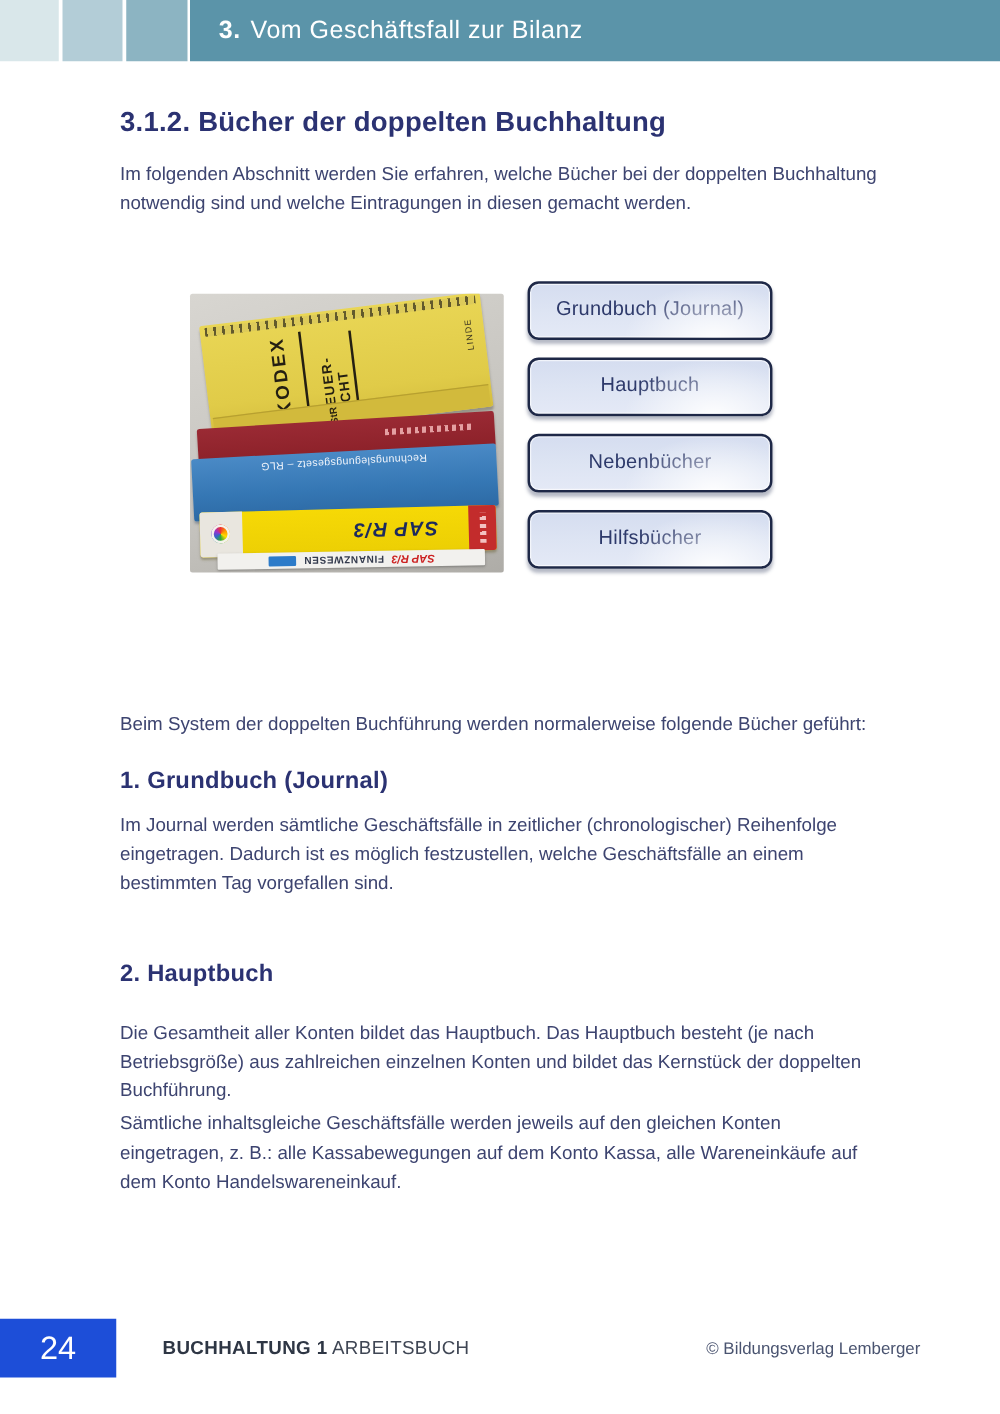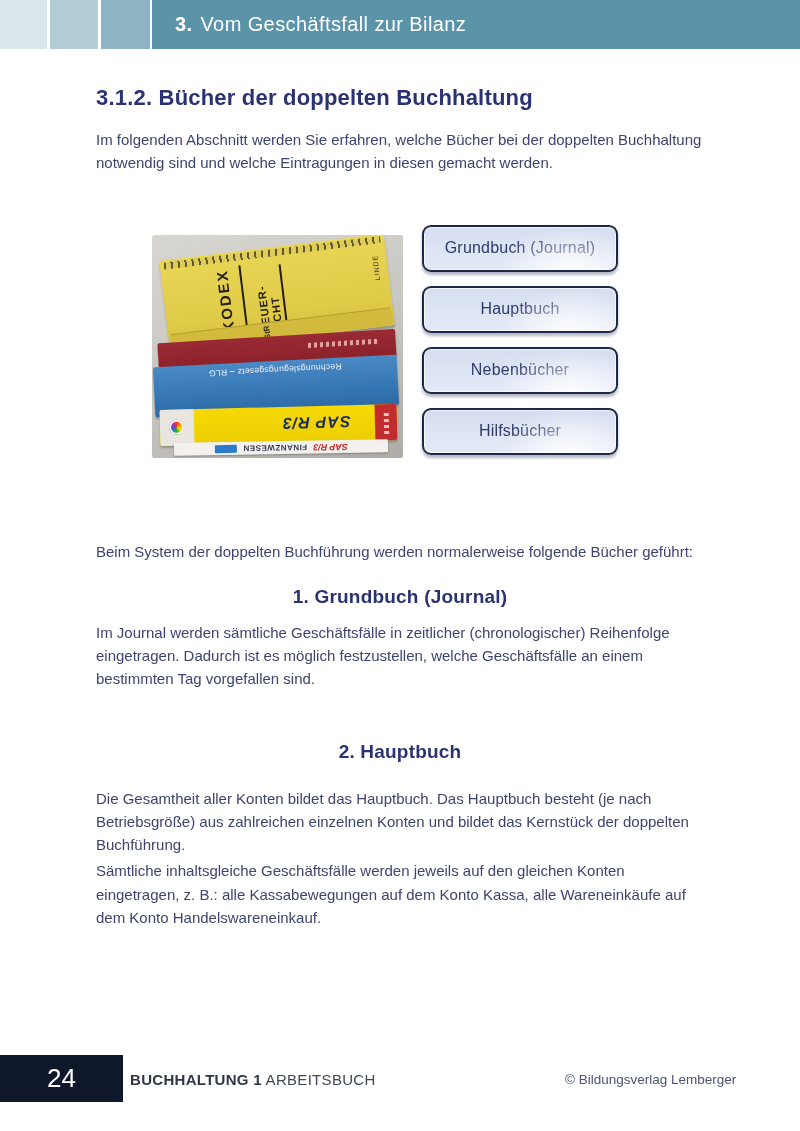--- a/index.html
+++ b/index.html
@@ -126,33 +126,33 @@
     overflow: hidden;
   }
   .label-box::after {
     content: ""; position: absolute; right: -30px; bottom: -50px; width: 150px; height: 95px;
     background: radial-gradient(ellipse at center, rgba(255,255,255,0.95) 0%, rgba(255,255,255,0) 68%);
     pointer-events: none;
   }
   .label-box span { font-size: 16px; font-weight: 500; color: #2e3a6b; letter-spacing: 0.2px; }
 
   
-  .lead { margin-top: 68px; }
-  h2.sec-title { font-size: 19px; font-weight: 700; color: #2b3272; letter-spacing: 0.2px; text-align: center; }
+  .lead { margin-top: 96px; }
+  h2.sec-title { font-size: 19px; font-weight: 700; color: #2b3272; letter-spacing: 0.2px; }
   .sec1-title { margin-top: 23px; }
   .sec1-p { margin-top: 13px; }
   .sec2-title { margin-top: 50px; }
   .sec2-p1 { margin-top: 3px; }
   .sec2-p2 { margin-top: 24px; }
 
   
   .footer { position: absolute; left: 0; top: 1055px; width: 800px; height: 47px; }
   .pagenum-box {
-    position: absolute; left: 0; top: 0; width: 123px; height: 47px;
-    background: #0f172a; color: #ffffff;
+    position: absolute; left: 0; top: 0; width: 93px; height: 47px;
+    background: #1d4ed8; color: #ffffff;
     display: flex; align-items: center; justify-content: center;
     font-size: 26px;
   }
   .footer-series {
     position: absolute; left: 130px; top: 50%; transform: translateY(-50%);
     font-size: 15px; color: #3f4654; letter-spacing: 0.3px;
   }
   .footer-series .bold { font-weight: 700; color: #2e3644; }
   .footer-copy {
     position: absolute; left: 565px; top: 50%; transform: translateY(-50%);

